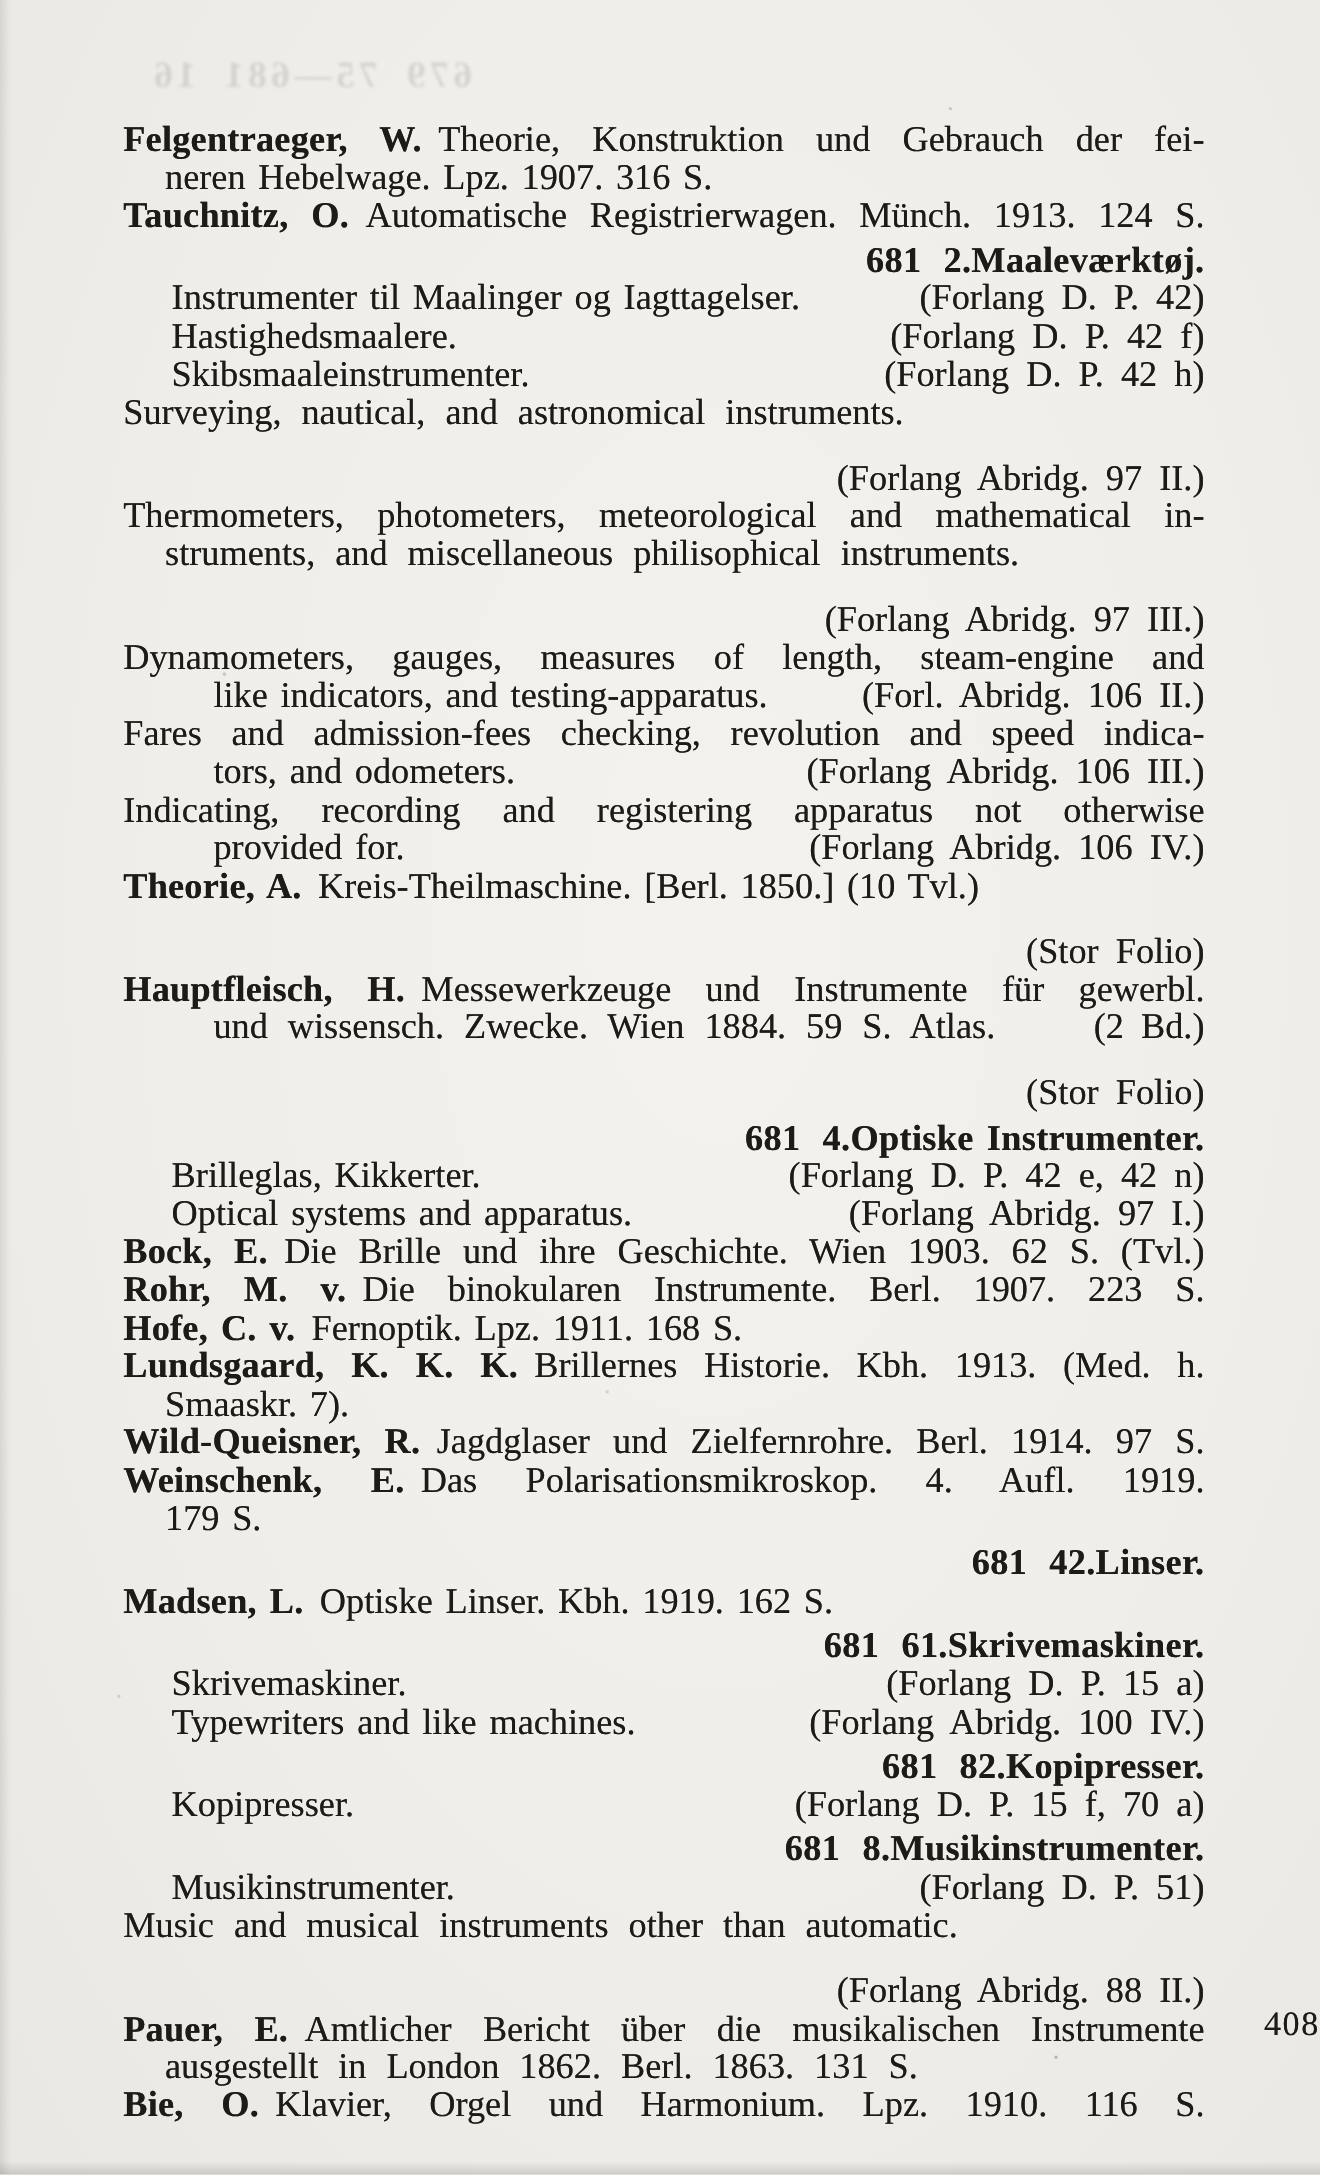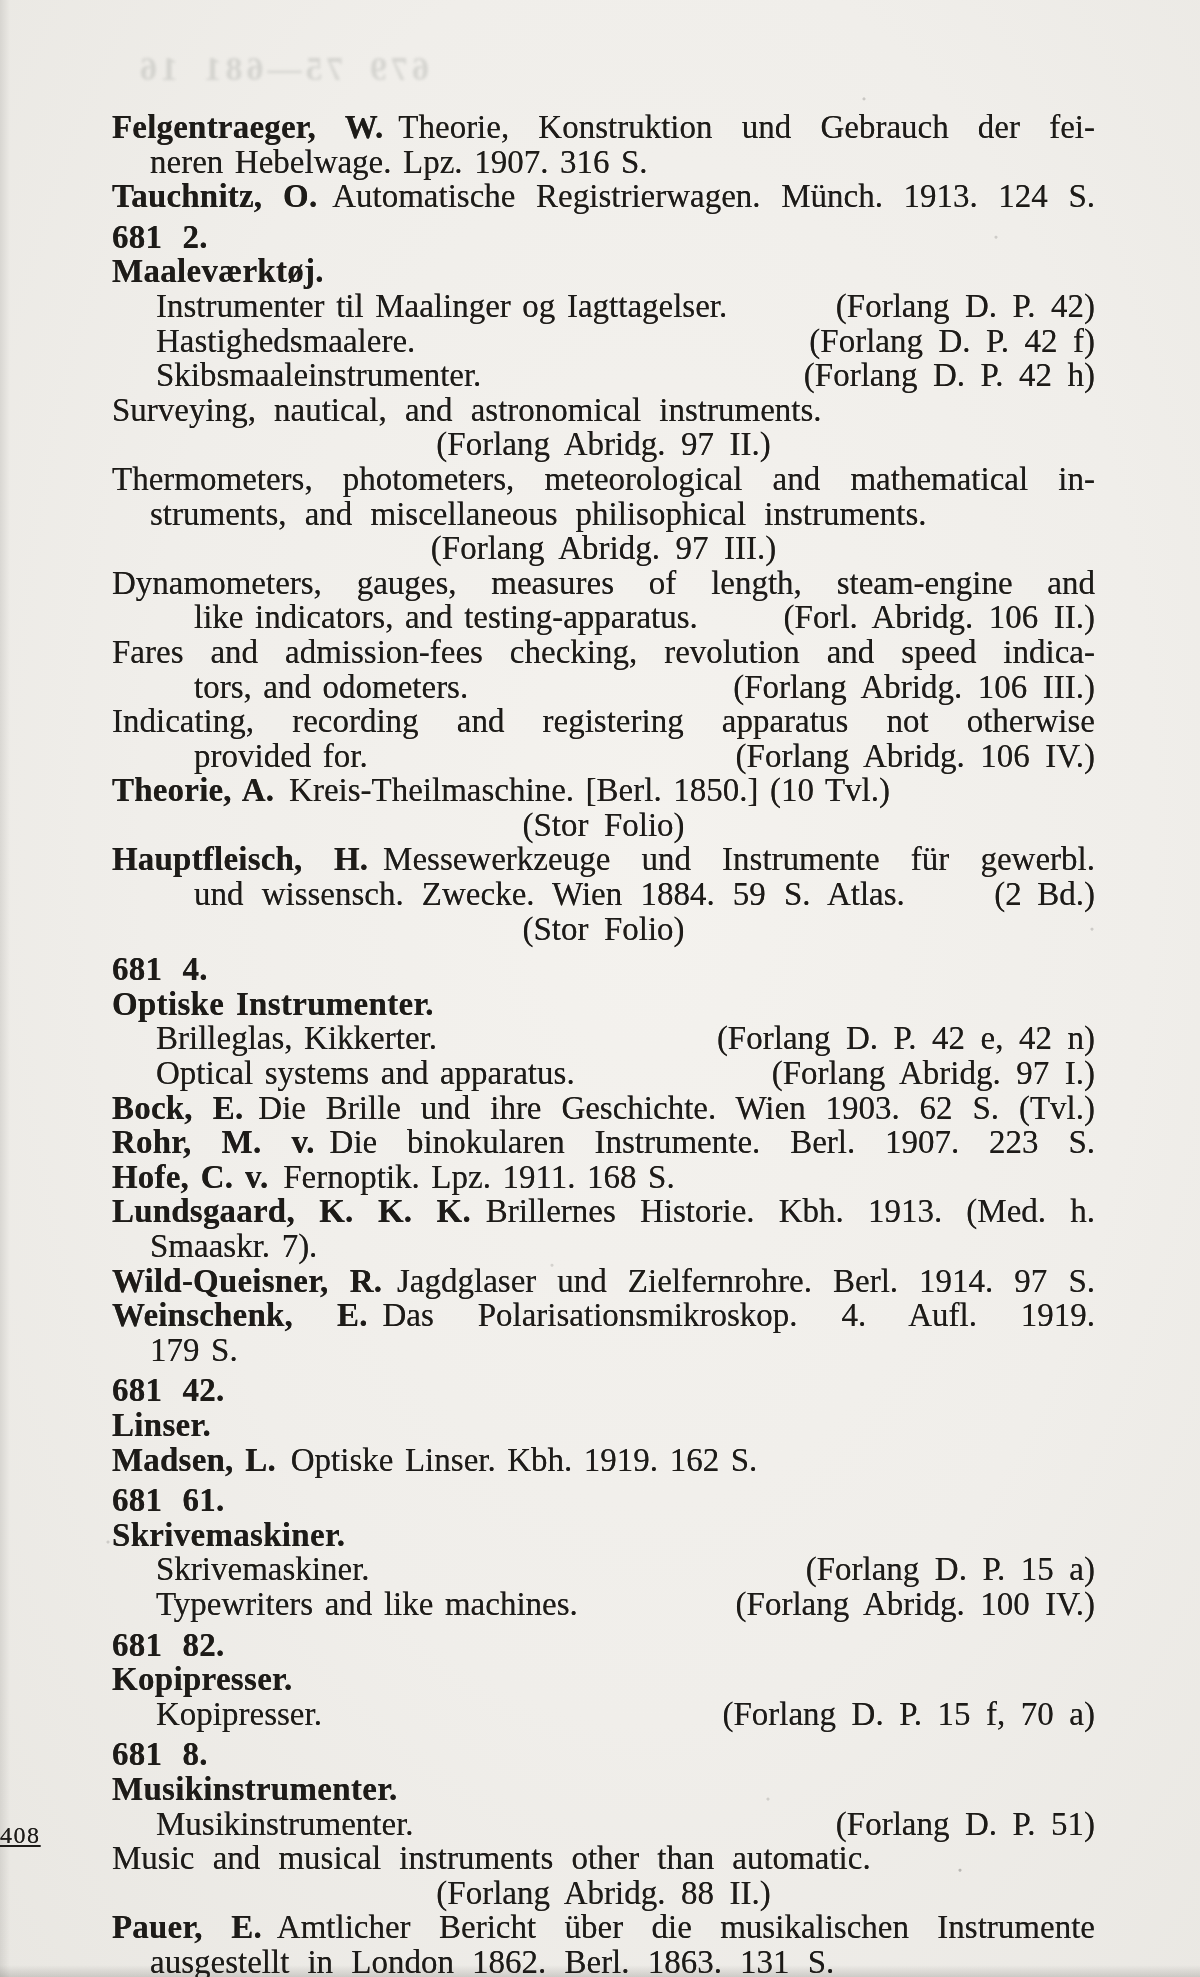--- a/index.html
+++ b/index.html
@@ -70,42 +70,40 @@
     text-align: justify;
     text-align-last: justify;
   }
   .split {
     display: flex;
     justify-content: space-between;
     align-items: baseline;
     margin-left: 44px;
   }
   .indent { padding-left: 38px; }
-  .rightline { text-align: center; }
+  .rightline { text-align: right; margin-top: 25px; }
   .wide { word-spacing: 0.30em; }
   .ref { word-spacing: 0.22em; white-space: nowrap; }
   .header {
     display: flex;
     justify-content: flex-end;
     font-weight: bold;
     margin-top: 6px;
     letter-spacing: 0.3px;
-    flex-direction: column;
   }
   .header .num { word-spacing: 0.35em; }
   .folio {
     position: absolute;
     top: 1822px;
     left: 0;
     width: 100%;
-    text-align: left;
-    font-size: 24px;
+    text-align: right;
+    font-size: 31px;
     letter-spacing: 1.5px;
     text-shadow: 0 0 0.5px rgba(25,23,20,0.75);
-    text-decoration: underline;
   }
   
   .speckles {
     position: absolute;
     inset: 0;
     pointer-events: none;
     background-image:
       radial-gradient(circle at 17% 31%, rgba(30,28,25,0.20) 0 1px, transparent 2px),
       radial-gradient(circle at 83% 12%, rgba(30,28,25,0.16) 0 1px, transparent 2px),
       radial-gradient(circle at 46% 64%, rgba(30,28,25,0.14) 0 1px, transparent 2px),

